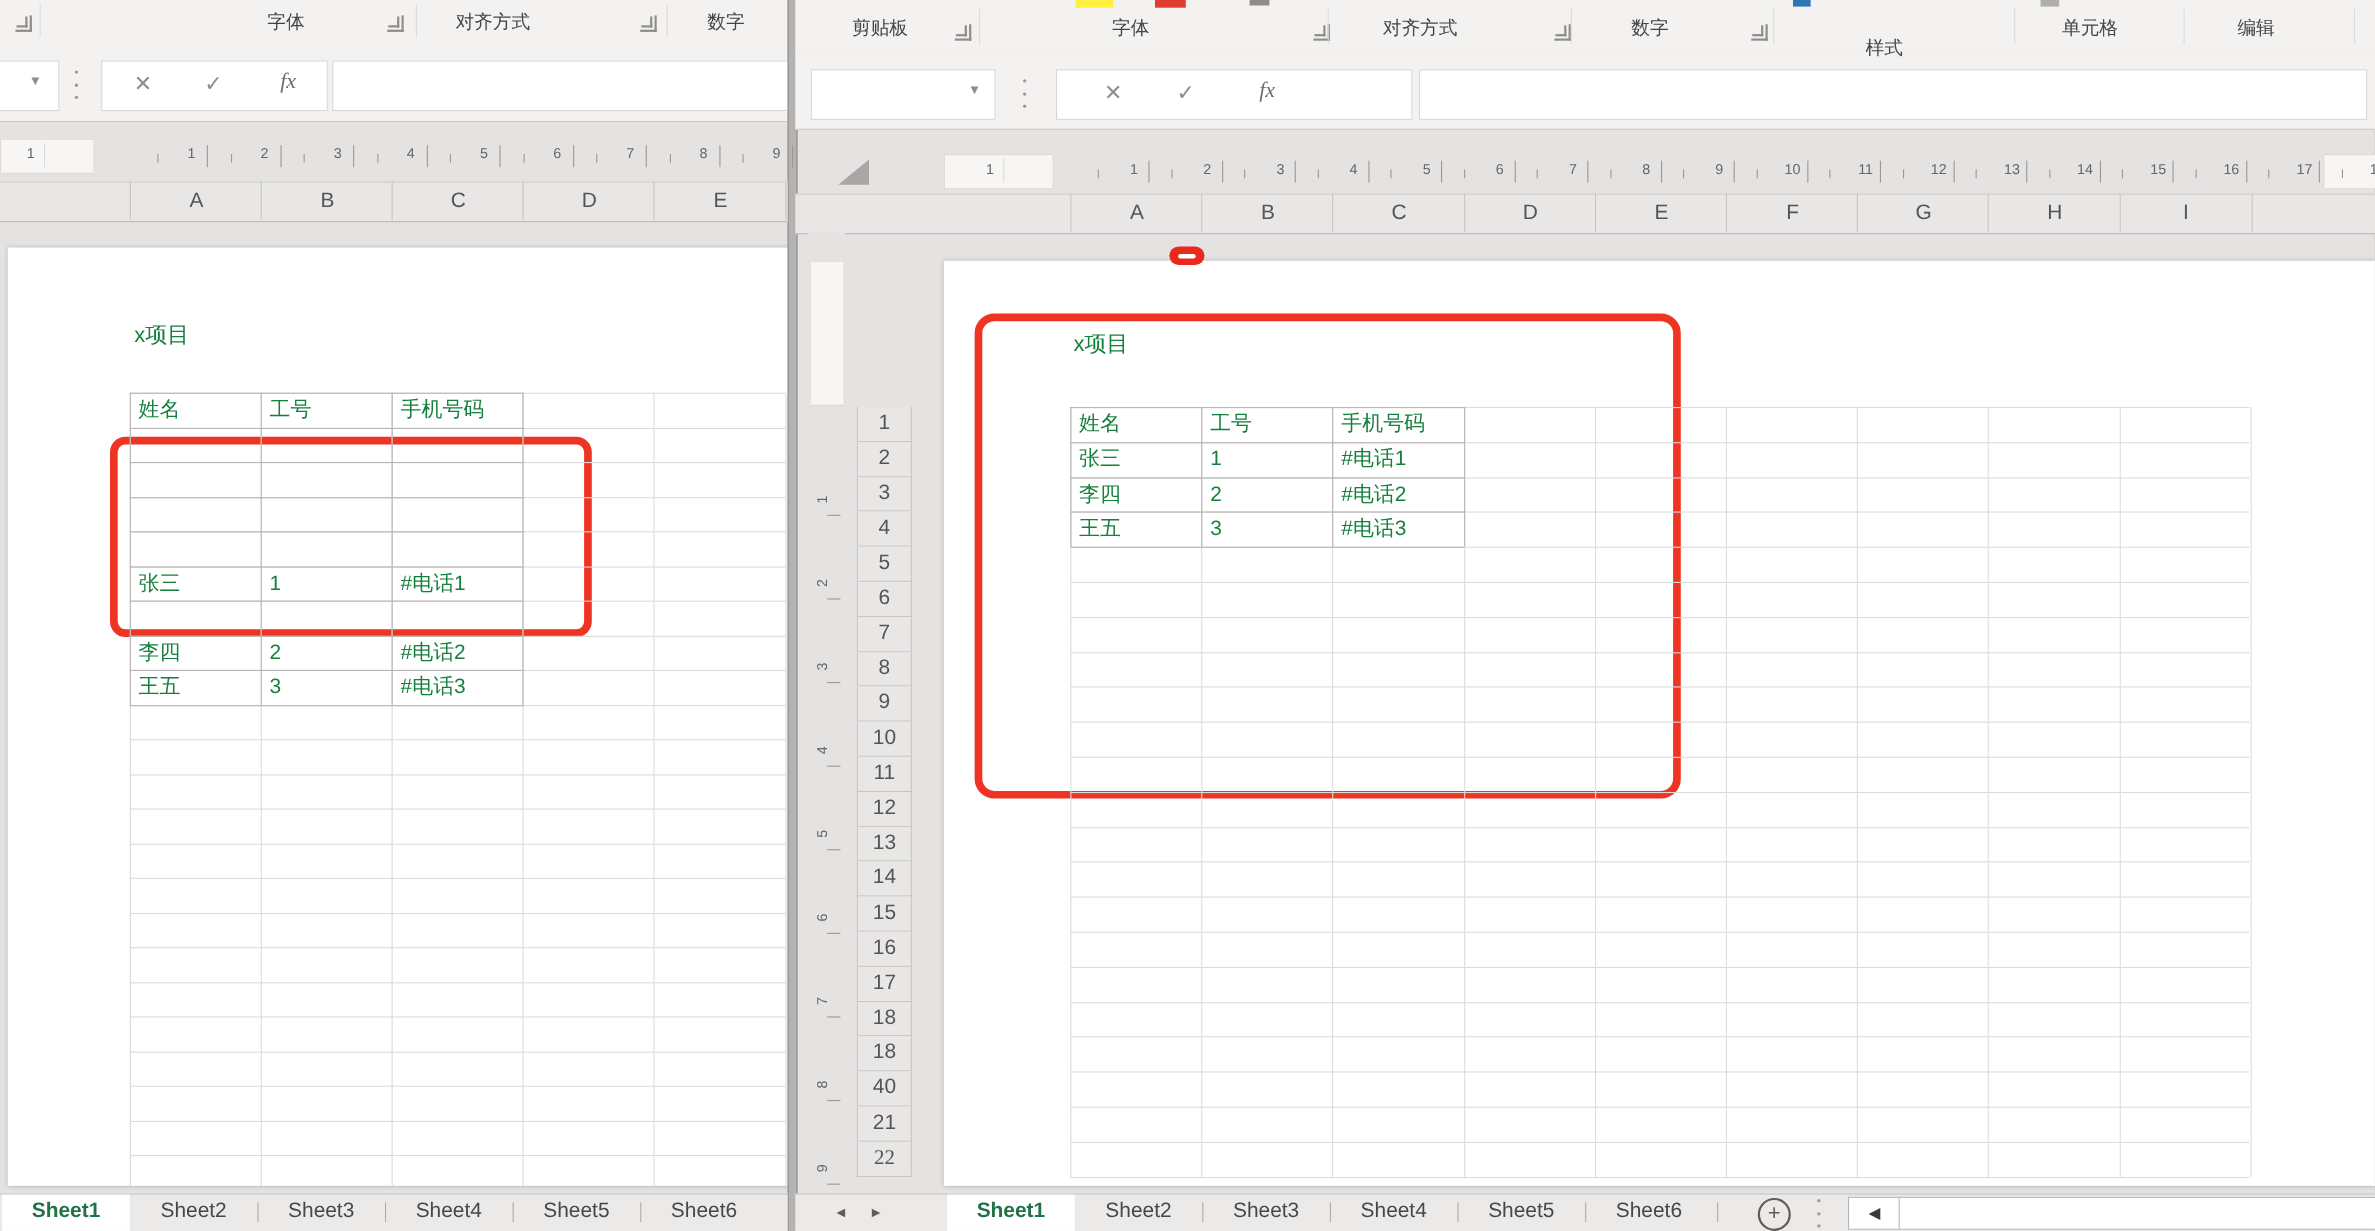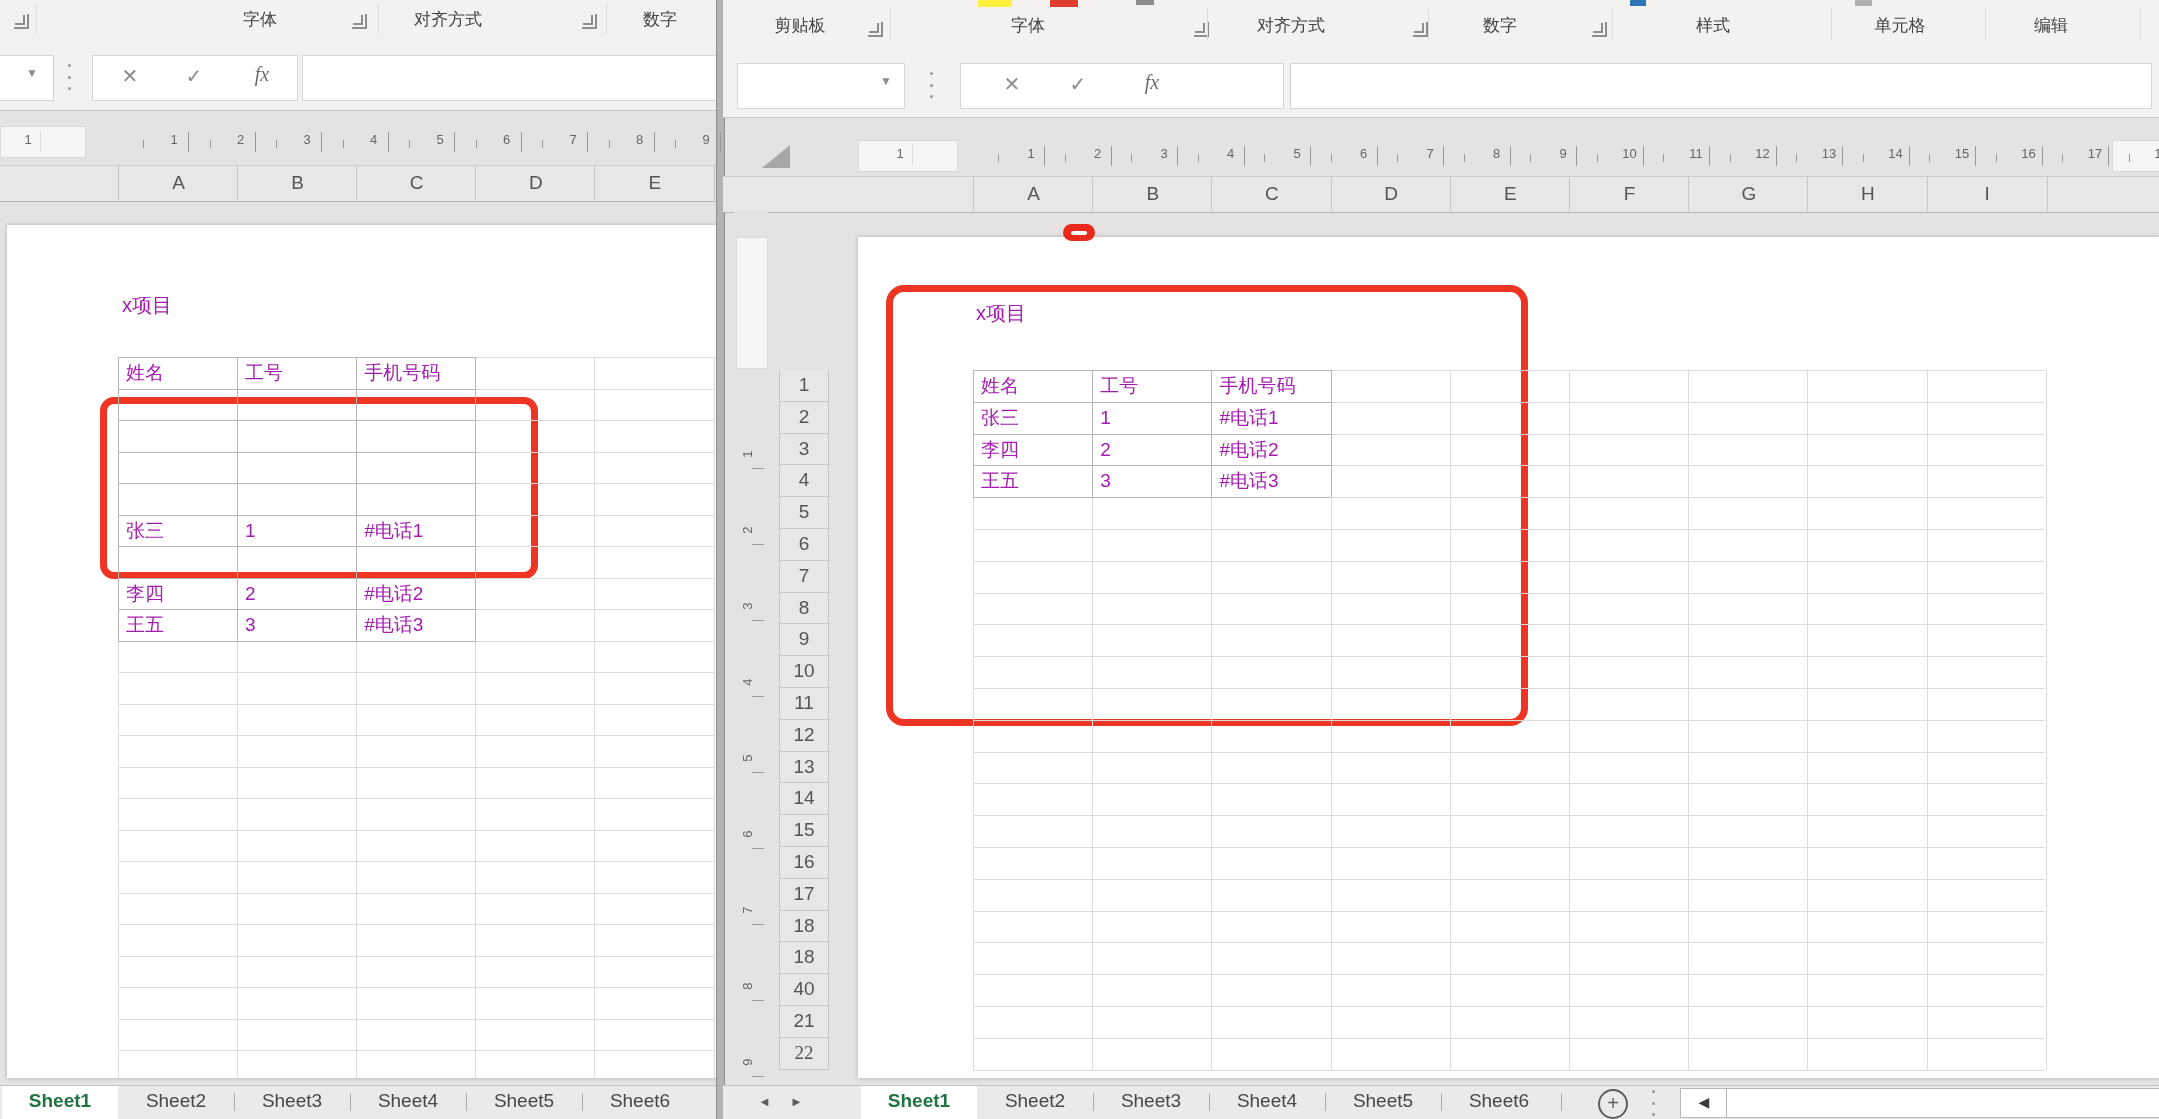--- a/index.html
+++ b/index.html
@@ -9,21 +9,21 @@
   .ribbon-strip{background:#f3f2f1;border-bottom:1px solid #e0dedd;}
   .formula-strip{background:#f3f2f1;}
   .grouplabel{font-size:17px;color:#444;text-align:center;}
   .whitebox{background:#fff;border:1px solid #d9d7d5;}
   .hdr-strip{background:#e9e7e6;border-top:1px solid #cfcdcb;border-bottom:1px solid #b9b7b5;}
   .colhdr{font-size:19px;color:#555;text-align:center;border-left:1px solid #c8c6c4;}
   .rowhdr{font-size:19px;color:#555;text-align:center;background:#e9e7e6;border:1px solid #c8c6c4;border-top:none;}
   .page{background:#fff;box-shadow:0 0 4px rgba(0,0,0,.25);}
   .gline{background:#dcdcdc;}
   .tline{background:#b8b6b4;}
-  .cell{font-size:19px;color:#a21caf;white-space:nowrap;overflow:hidden;}
+  .cell{font-size:19px;color:#15803d;white-space:nowrap;overflow:hidden;}
   .ruler-num{font-size:13px;color:#666;text-align:center;}
   .tick{background:#9a9896;}
   .redbox{border:7px solid #ee3524;border-radius:14px;background:transparent;}
   .tabbar{background:#eceae9;border-top:1px solid #c6c4c2;}
   .tab{font-size:19px;color:#474747;text-align:center;}
   .tab.active{background:#fff;color:#217346;font-weight:bold;}
   .tabdiv{width:1px;background:#aeacaa;}
   .fxico{color:#8f8d8b;font-size:20px;text-align:center;}
   .fx-it{font-family:"Liberation Serif","DejaVu Serif",serif;font-style:italic;font-size:20px;color:#6f6d6b;}
   .dots3{display:flex;flex-direction:column;justify-content:space-between;height:26px;width:4px;}
@@ -128,21 +128,21 @@
     <div class="abs grouplabel" style="left: 1206px; top: 14px; width: 170px; height: 24px; line-height: 24px;">对齐方式</div>
     <div class="abs launcher" style="left: 1413px; top: 22px; width: 13px; height: 13px; line-height: 0px;">
       <i></i>
     </div>
     <div class="abs gline" style="left: 1428px; top: 8px; width: 1px; height: 32px; line-height: 0px;"></div>
     <div class="abs grouplabel" style="left: 1415px; top: 14px; width: 170px; height: 24px; line-height: 24px;">数字</div>
     <div class="abs launcher" style="left: 1592px; top: 22px; width: 13px; height: 13px; line-height: 0px;">
       <i></i>
     </div>
     <div class="abs gline" style="left: 1612px; top: 8px; width: 1px; height: 32px; line-height: 0px;"></div>
-    <div class="abs grouplabel" style="left: 1628px; top: 14px; width: 170px; height: 24px; line-height: 24px;">样式</div>
+    <div class="abs grouplabel" style="left: 1628px; top: 32px; width: 170px; height: 24px; line-height: 24px;">样式</div>
     <div class="abs gline" style="left: 1831px; top: 8px; width: 1px; height: 32px; line-height: 0px;"></div>
     <div class="abs grouplabel" style="left: 1815px; top: 14px; width: 170px; height: 24px; line-height: 24px;">单元格</div>
     <div class="abs gline" style="left: 1985px; top: 8px; width: 1px; height: 32px; line-height: 0px;"></div>
     <div class="abs grouplabel" style="left: 1966px; top: 14px; width: 170px; height: 24px; line-height: 24px;">编辑</div>
     <div class="abs gline" style="left: 2140px; top: 8px; width: 1px; height: 32px; line-height: 0px;"></div>
     <div class="abs" style="left: 0px; top: 126px; width: 84px; height: 30px; line-height: 0px; background: rgb(247, 246, 245); border: 1px solid rgb(220, 218, 216);"></div>
     <div class="abs ruler-num" style="left: 16px; top: 130px; width: 24px; height: 20px; line-height: 20px;">1</div>
     <div class="abs gline" style="left: 40px; top: 130px; width: 1px; height: 22px; line-height: 0px;"></div>
     <div class="abs ruler-num" style="left: 162px; top: 130px; width: 24px; height: 20px; line-height: 20px;">1</div>
     <div class="abs tick" style="left: 188px; top: 132px; width: 1px; height: 20px; line-height: 0px;"></div>

